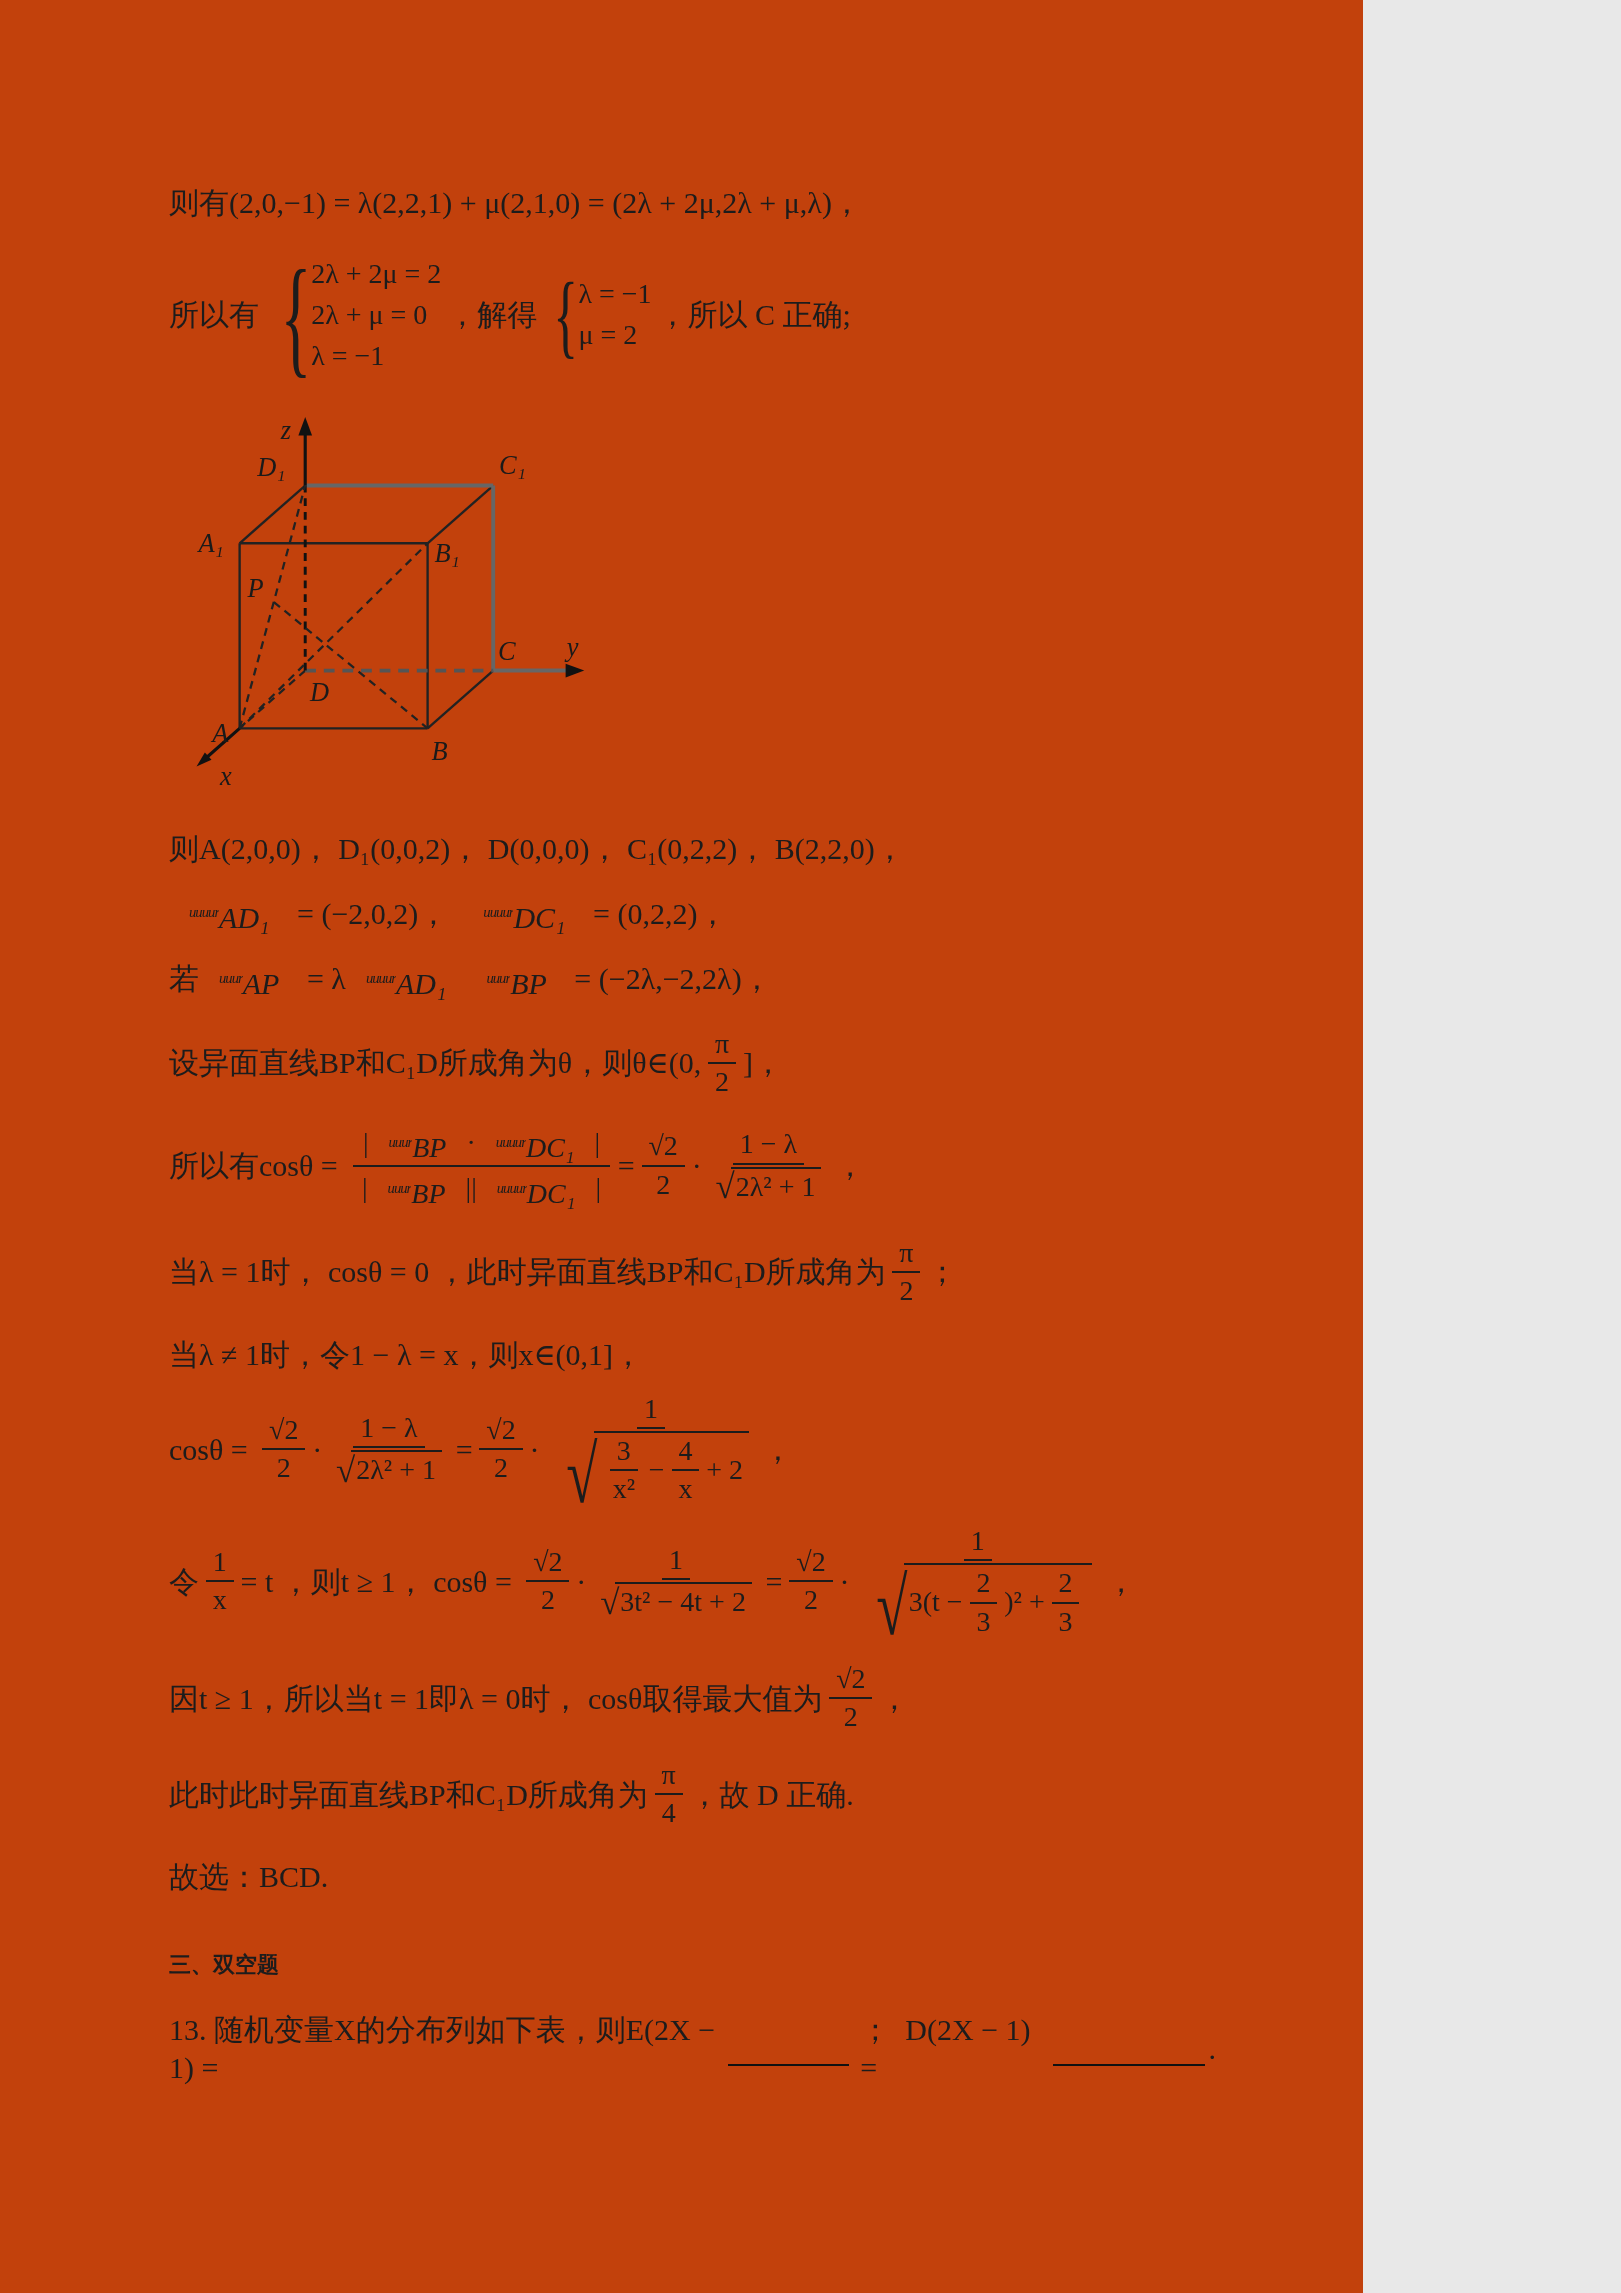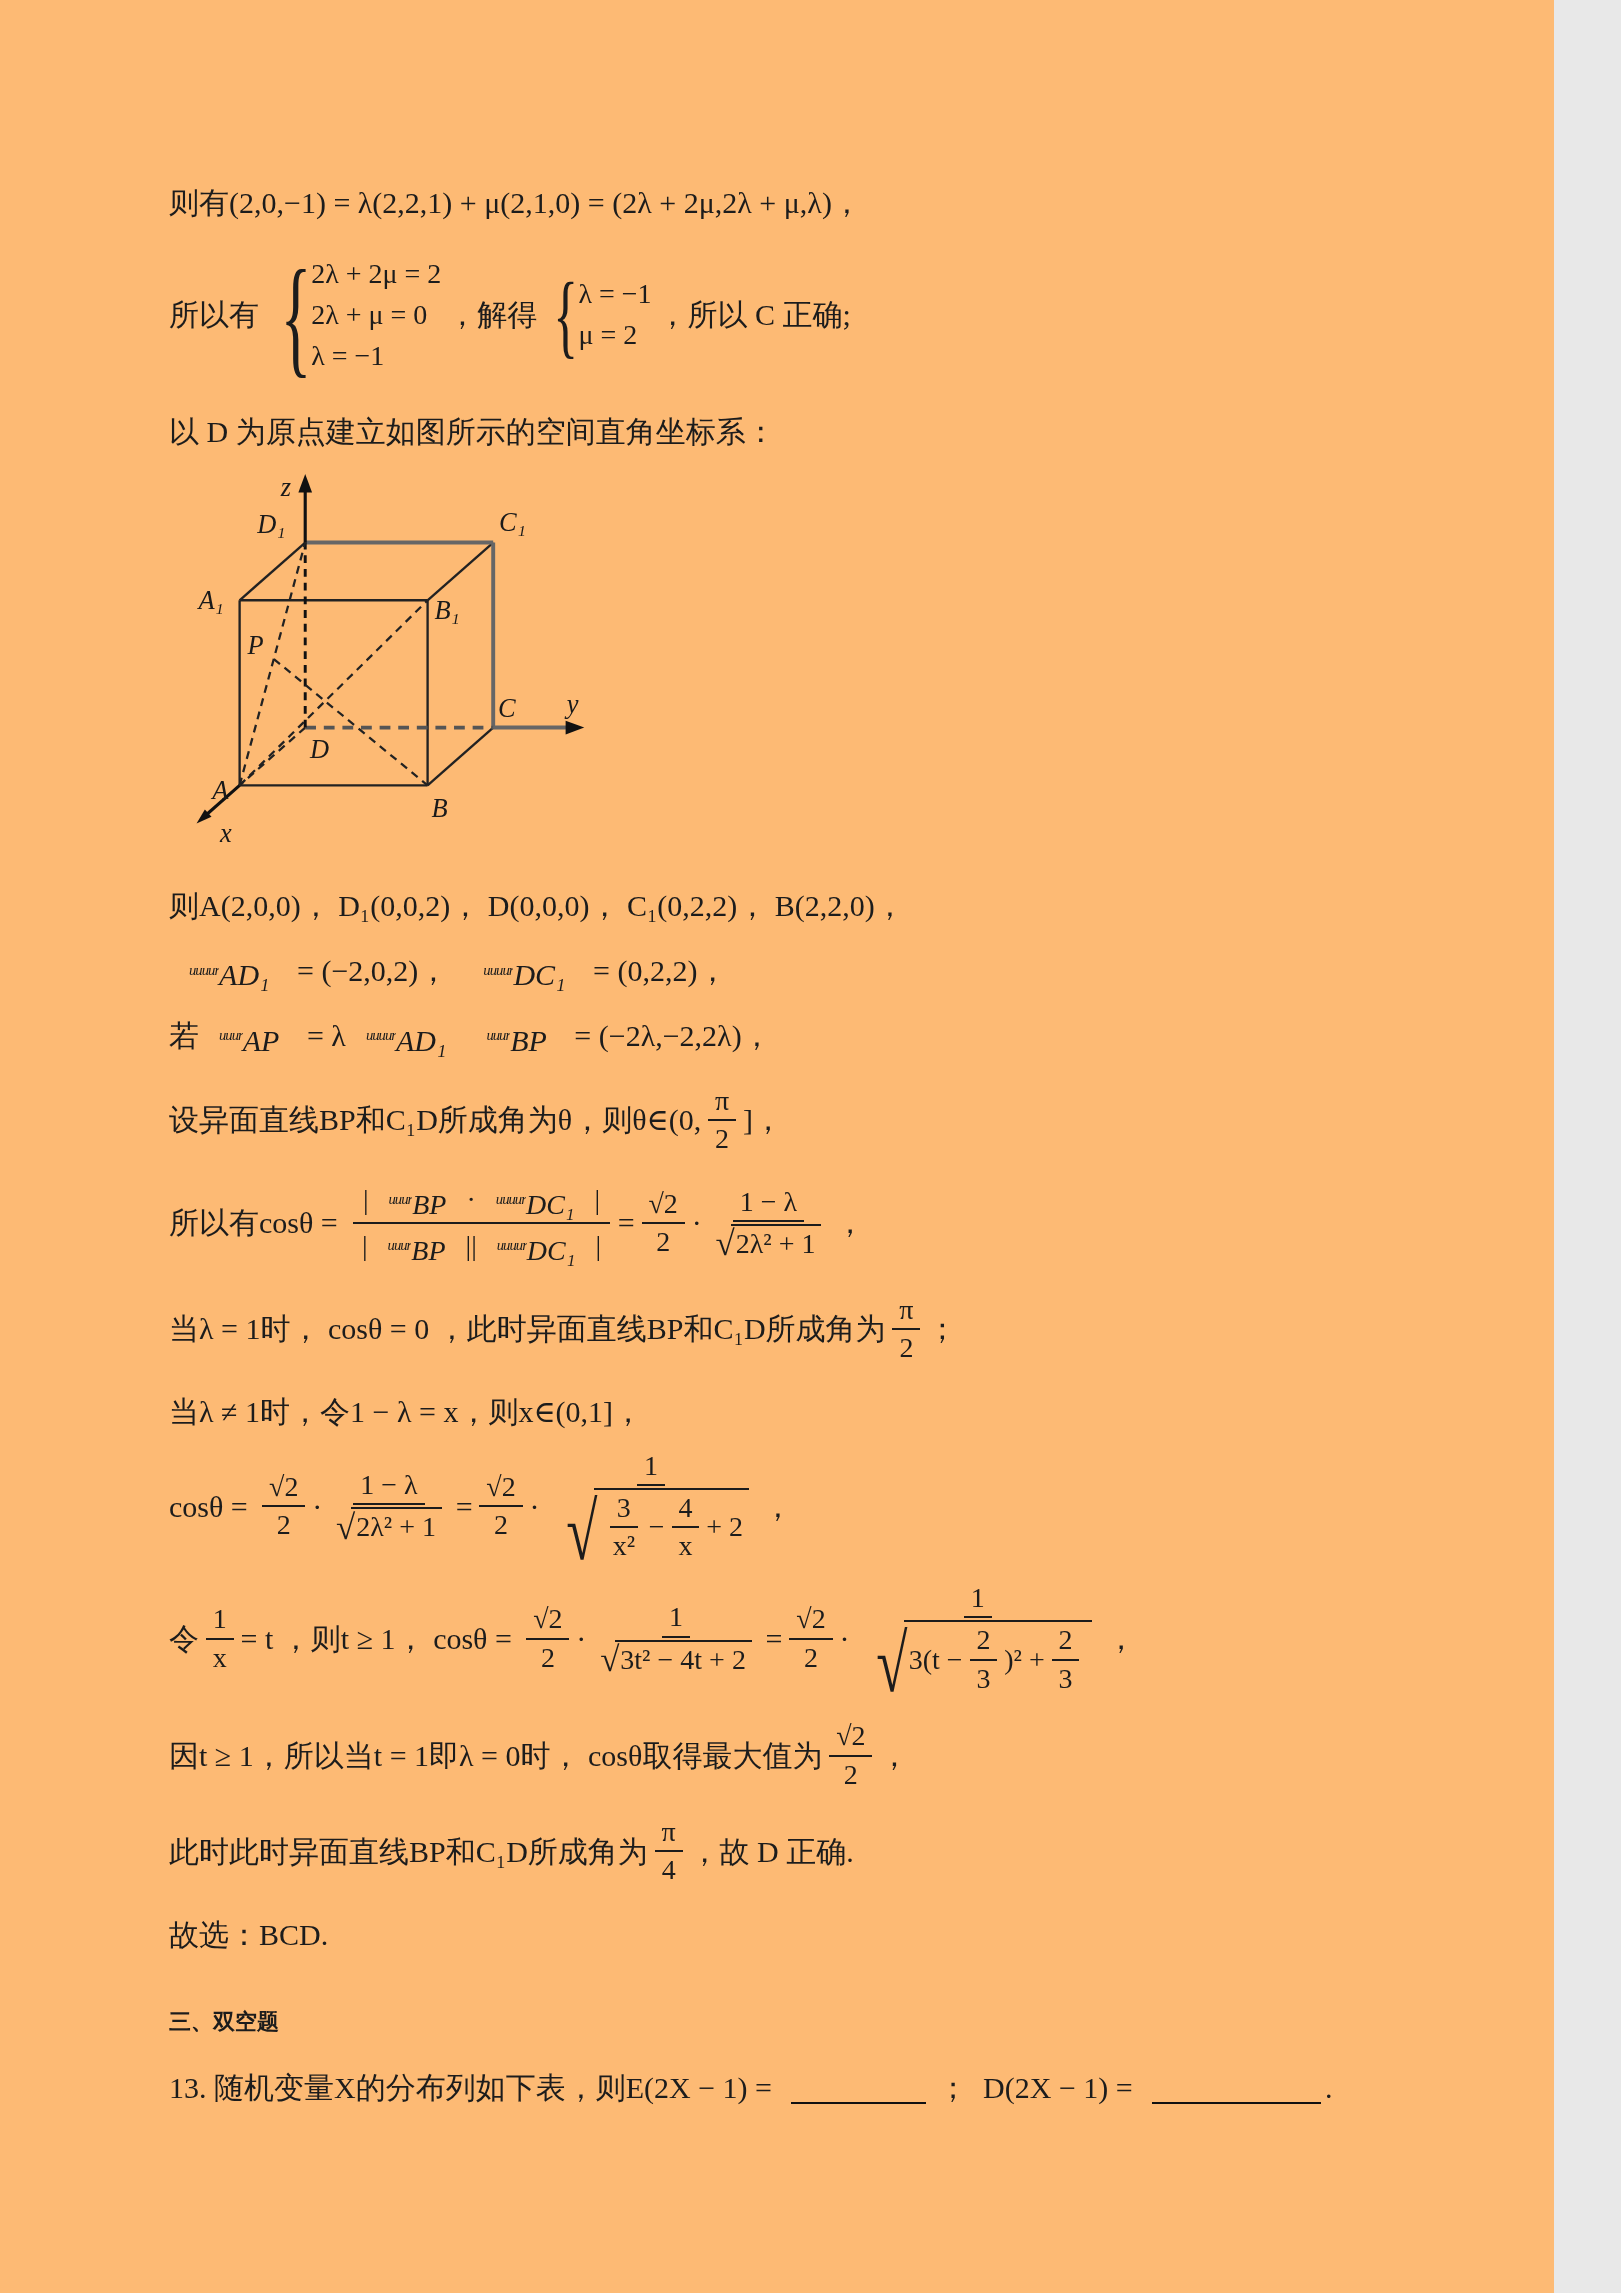--- a/index.html
+++ b/index.html
@@ -1,17 +1,17 @@
 <!DOCTYPE html>
 <html><head>
 <meta charset="utf-8">
 <style>
   html,body{margin:0;padding:0;background:#e8e8e8;}
   .page{
-    width:1554px;height:2294px;background:#fdba74;color:#1c1c1c;
+    width:1363px;height:2294px;background:#c2410c;color:#1c1c1c;
     font-family:"Liberation Serif","DejaVu Serif",serif;
     font-size:30px;line-height:1.25;
     box-sizing:border-box;padding:184px 147px 0 169px;
     overflow:hidden;position:relative;
   }
   .line{display:flex;align-items:center;white-space:pre-wrap;flex-wrap:nowrap;}
   .mb1{margin-bottom:29px}.mb2{margin-bottom:33px}.mb3{margin-bottom:19.6px}
   .mb4{margin-bottom:25.5px}.mb5{margin-bottom:55px}
 
   
@@ -81,23 +81,20 @@
     <span class="cases">
       <span class="brace2">{</span>
       <span class="rows">
         <span>λ = −1</span>
         <span>μ = 2</span>
       </span>
     </span>
     <span>，所以 C 正确;</span>
   </div>
 
-  <div class="line mb3">
-    <span>以 D 为原点建立如图所示的空间直角坐标系：</span>
-  </div>
 
   <div class="figwrap">
     <svg class="figure" viewBox="0 0 430 390" width="421" height="382" xmlns="http://www.w3.org/2000/svg" style="font-size:31px">
 
       <line class="solid" x1="66" y1="322" x2="258" y2="322"></line>
       <line class="solid" x1="258" y1="322" x2="258" y2="133"></line>
       <line class="solid" x1="66" y1="133" x2="258" y2="133"></line>
       <line class="solid" x1="66" y1="322" x2="66" y2="133"></line>
       <line class="solid" x1="66" y1="133" x2="133" y2="74"></line>
       <line class="solid" x1="258" y1="133" x2="325" y2="74"></line>

